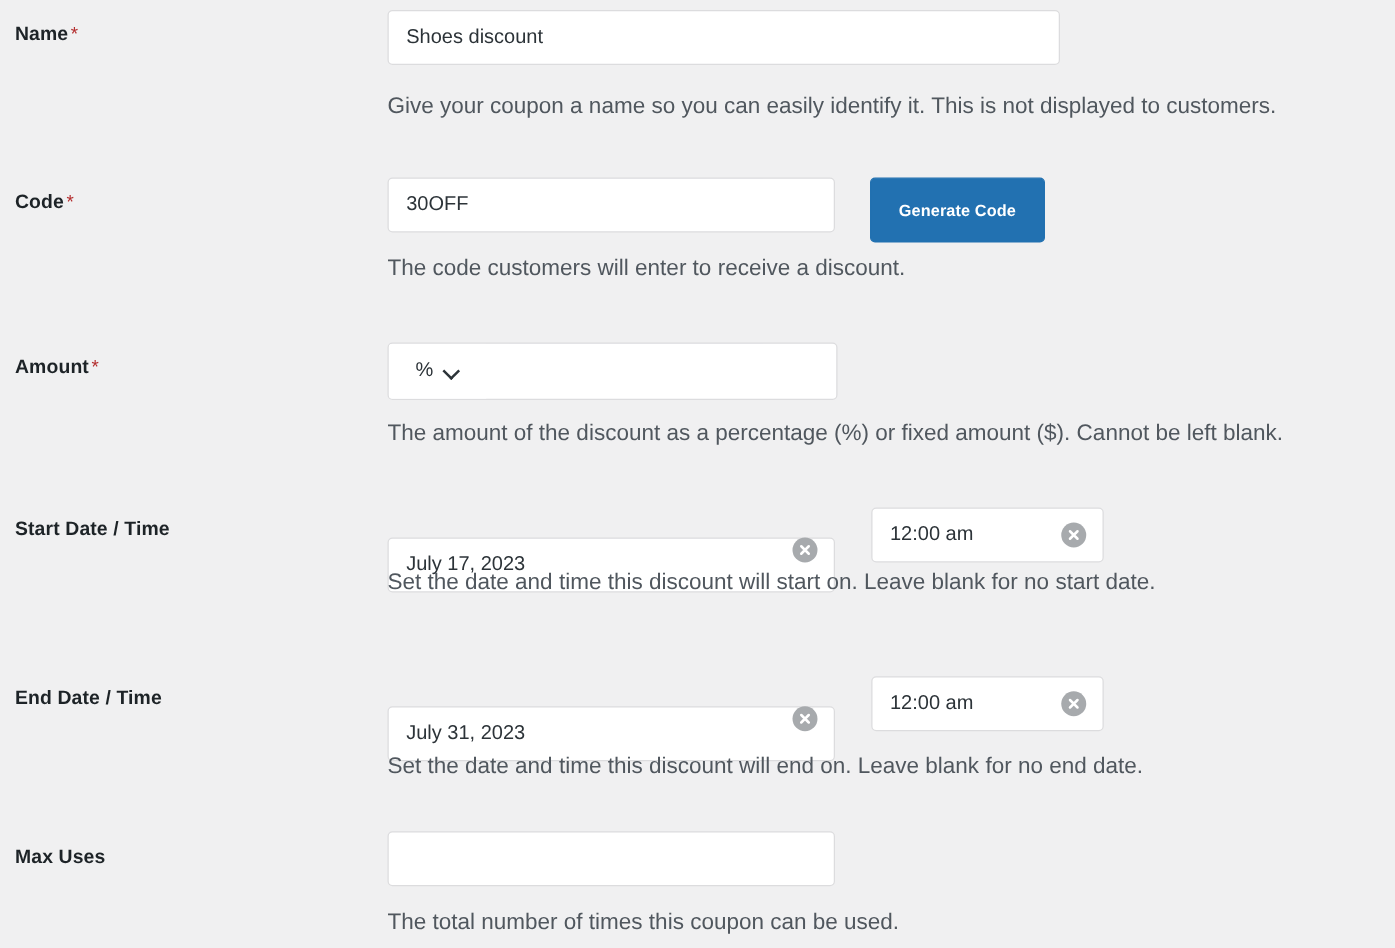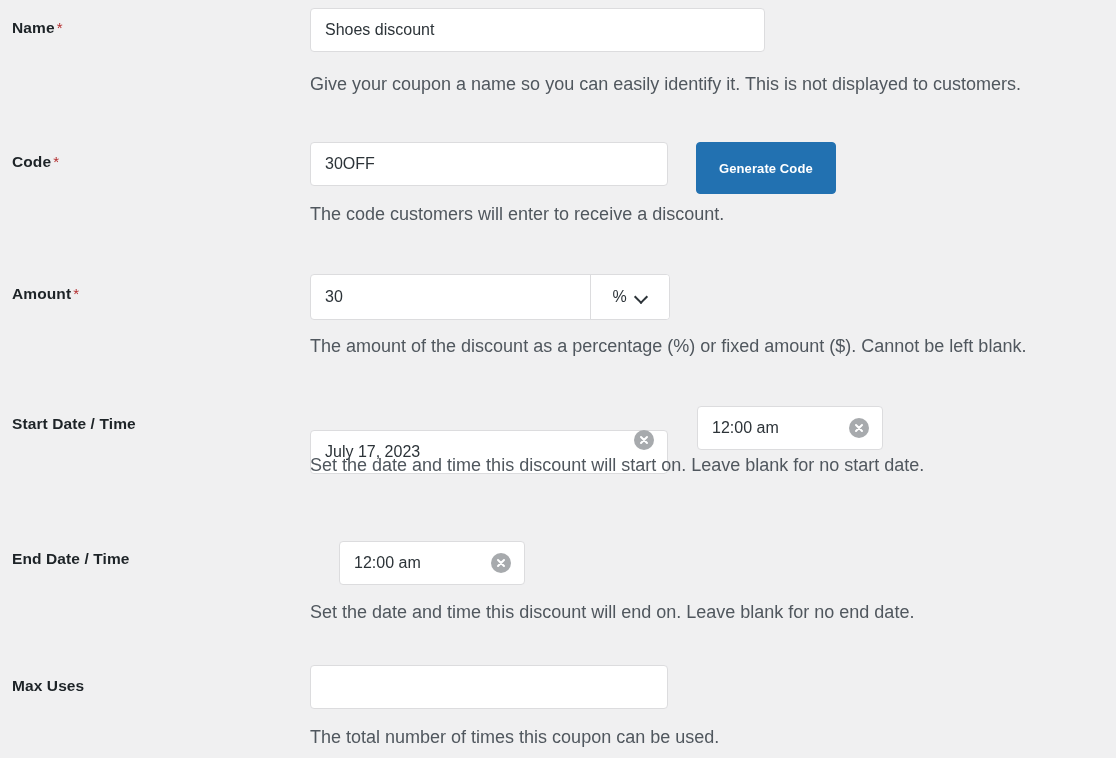--- a/index.html
+++ b/index.html
@@ -64,21 +64,21 @@
     font-family: "Liberation Sans", sans-serif;
     font-size: 16px;
     color: #2c3338;
     padding: 0 14px;
     display: flex;
     align-items: center;
     box-shadow: 0 0 0 transparent;
   }
   .input.empty { color: #8c8f94; }
 
-  .input-name   { width: 455px; }
+  .input-name   { width: 538px; }
   .input-code   { width: 358px; }
   .input-maxuse { width: 358px; }
 
   
   .combo {
     display: flex;
     align-items: stretch;
     width: 358px;
     height: 44px;
     background: #ffffff;
@@ -205,21 +205,20 @@
     </div>
     <div class="desc" style="top:68px;">The code customers will enter to receive a discount.</div>
   </div>
 
   <div class="row" style="top:268px;">
     <div class="label" style="top:16px;">
       <span>Amount</span><span class="req">*</span>
     </div>
     <div class="fields" style="top:6px;">
       <div class="combo">
-        <div class="combo-input">30</div>
         <div class="combo-select">
           <span>%</span>
           <span class="chevron"></span>
         </div>
       </div>
     </div>
     <div class="desc" style="top:66px;">The amount of the discount as a percentage (%) or fixed amount ($). Cannot be left blank.</div>
   </div>
 
   <div class="row" style="top:402px;">
@@ -246,20 +245,28 @@
       </div>
     </div>
     <div class="desc" style="top:51px;">Set the date and time this discount will start on. Leave blank for no start date.</div>
   </div>
 
   <div class="row" style="top:537px;">
     <div class="label" style="top:12px;">
       <span>End Date / Time</span>
     </div>
     <div class="fields" style="top:4px;">
+      <div class="clearable">
+        <div class="input input-date">July 31, 2023</div>
+        <span class="clear-icon">
+          <svg width="12" height="12" viewBox="0 0 12 12" aria-hidden="true">
+            <path d="M3 3 L9 9 M9 3 L3 9" stroke="#ffffff" stroke-width="2" stroke-linecap="round"></path>
+          </svg>
+        </span>
+      </div>
       <div class="gap-sm"></div>
       <div class="clearable">
         <div class="input input-time">12:00 am</div>
         <span class="clear-icon">
           <svg width="12" height="12" viewBox="0 0 12 12" aria-hidden="true">
             <path d="M3 3 L9 9 M9 3 L3 9" stroke="#ffffff" stroke-width="2" stroke-linecap="round"></path>
           </svg>
         </span>
       </div>
     </div>

